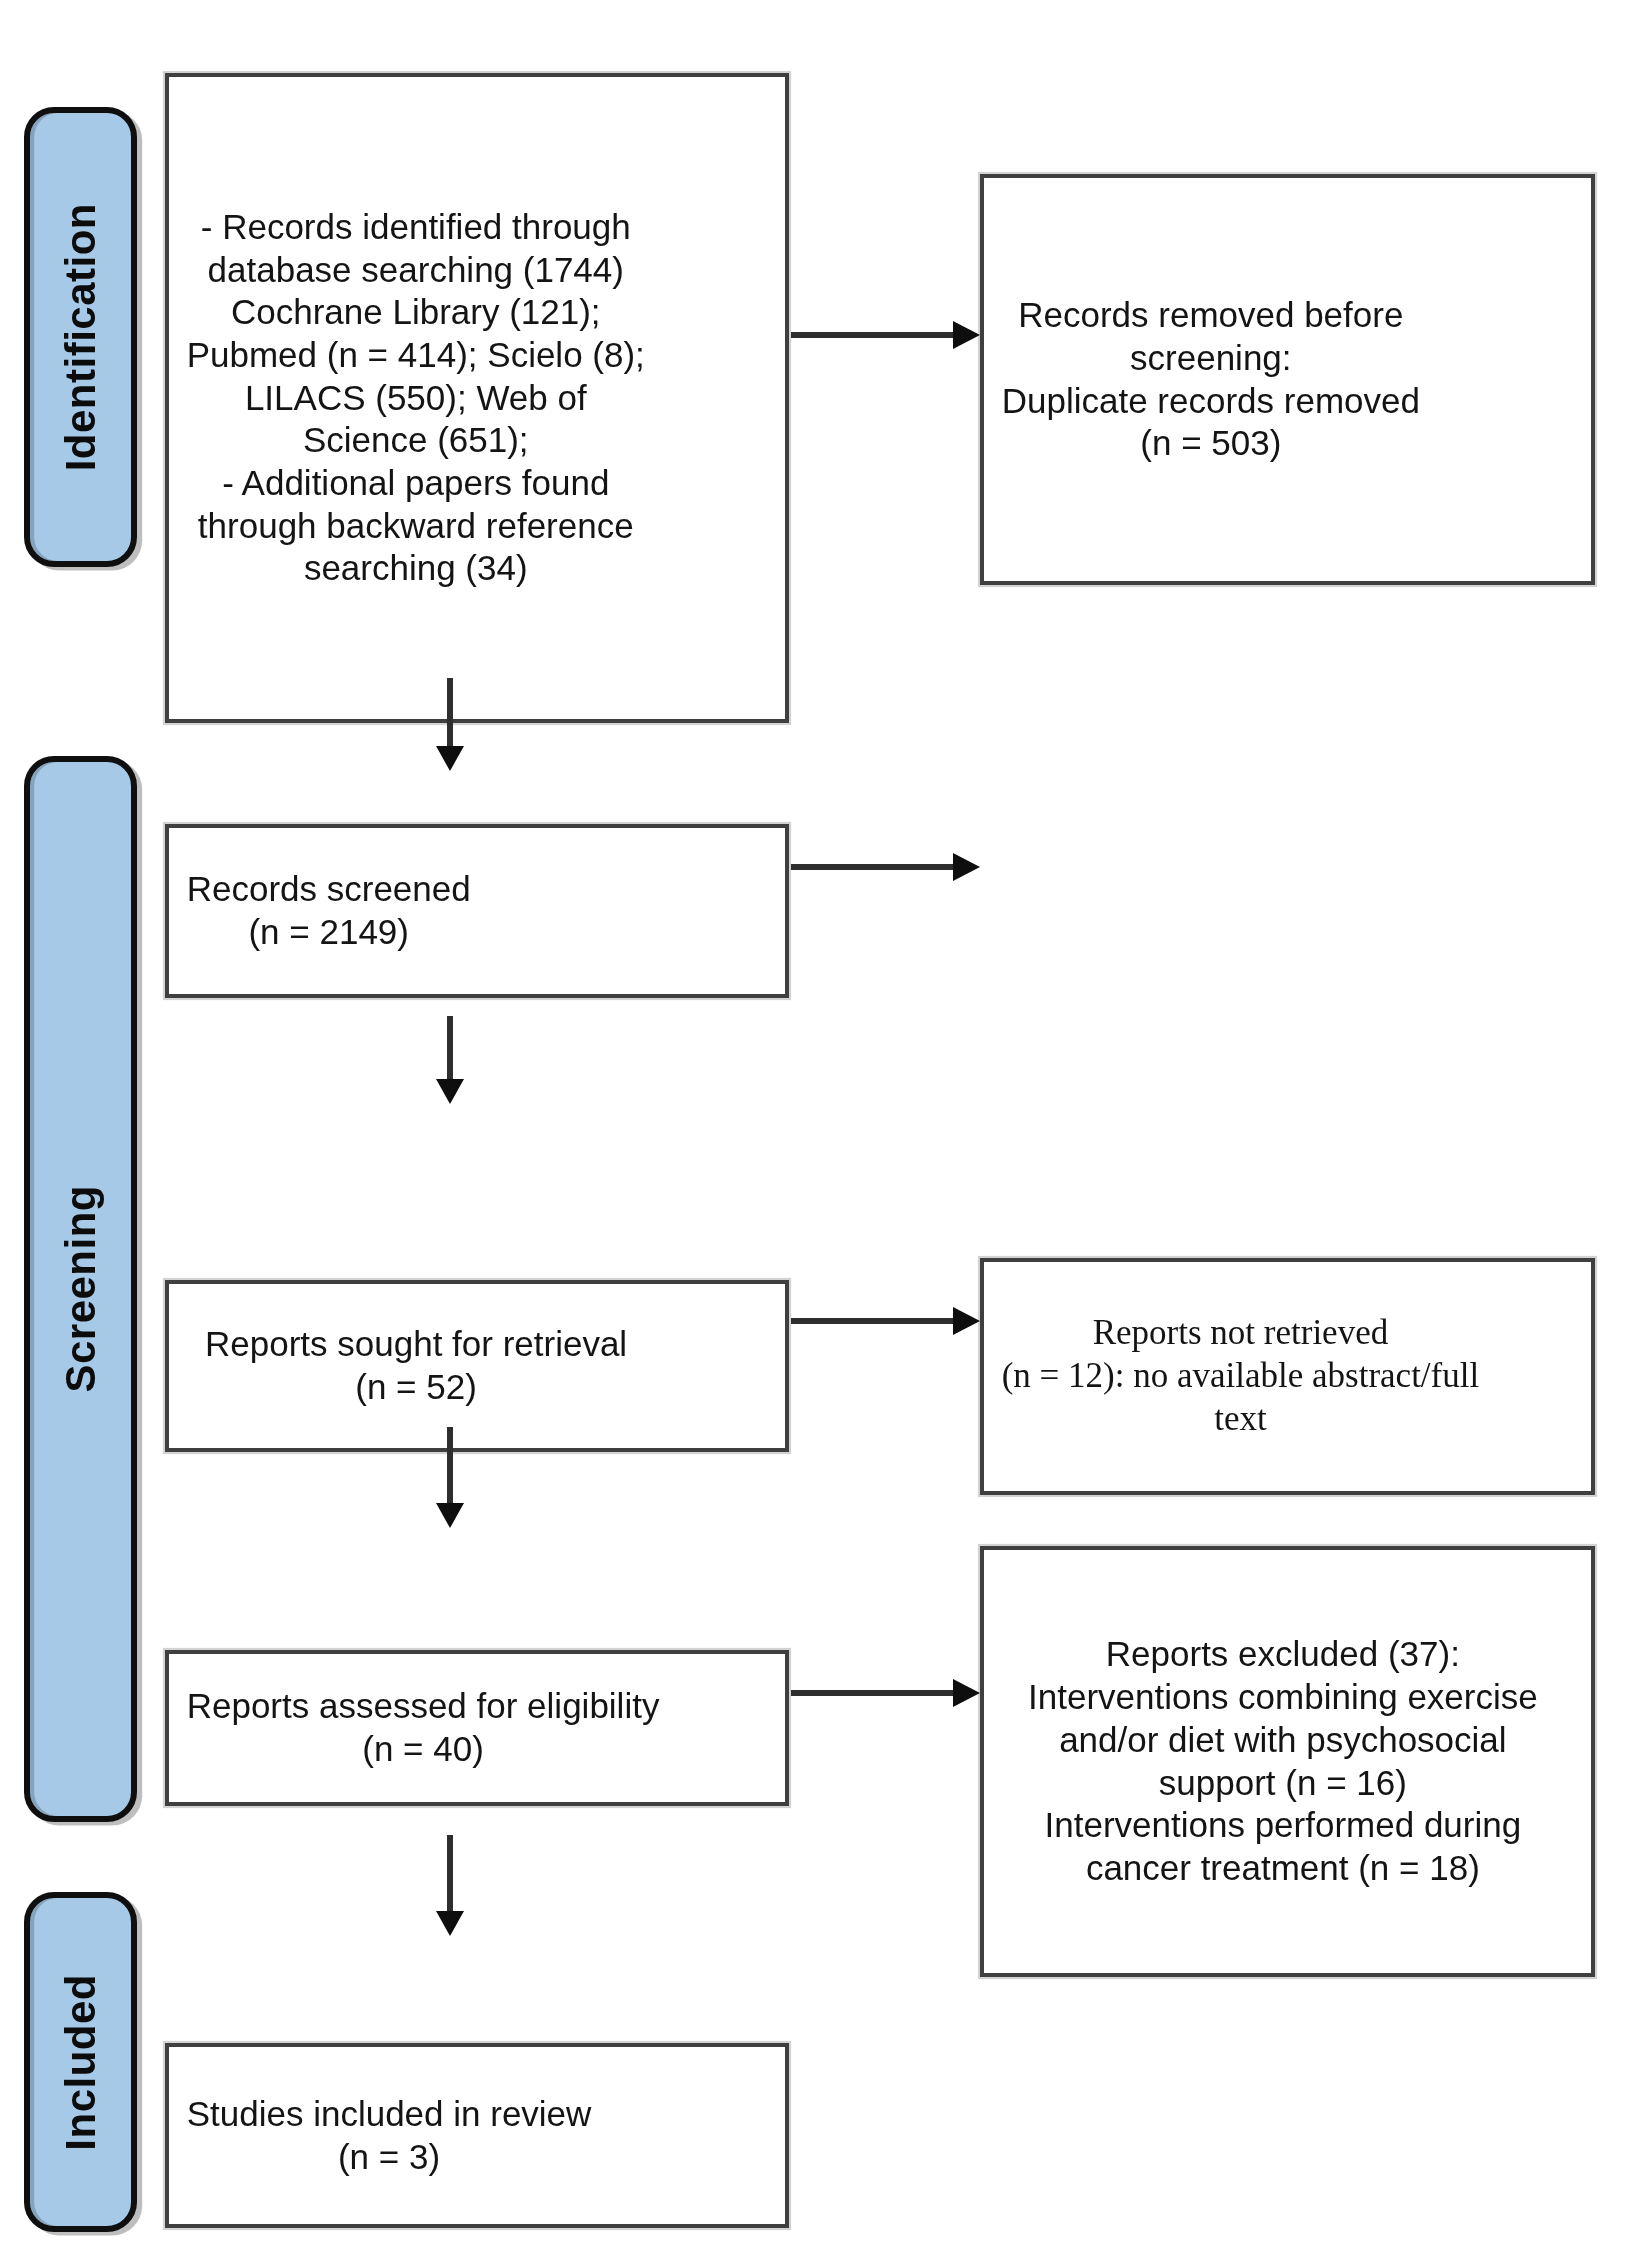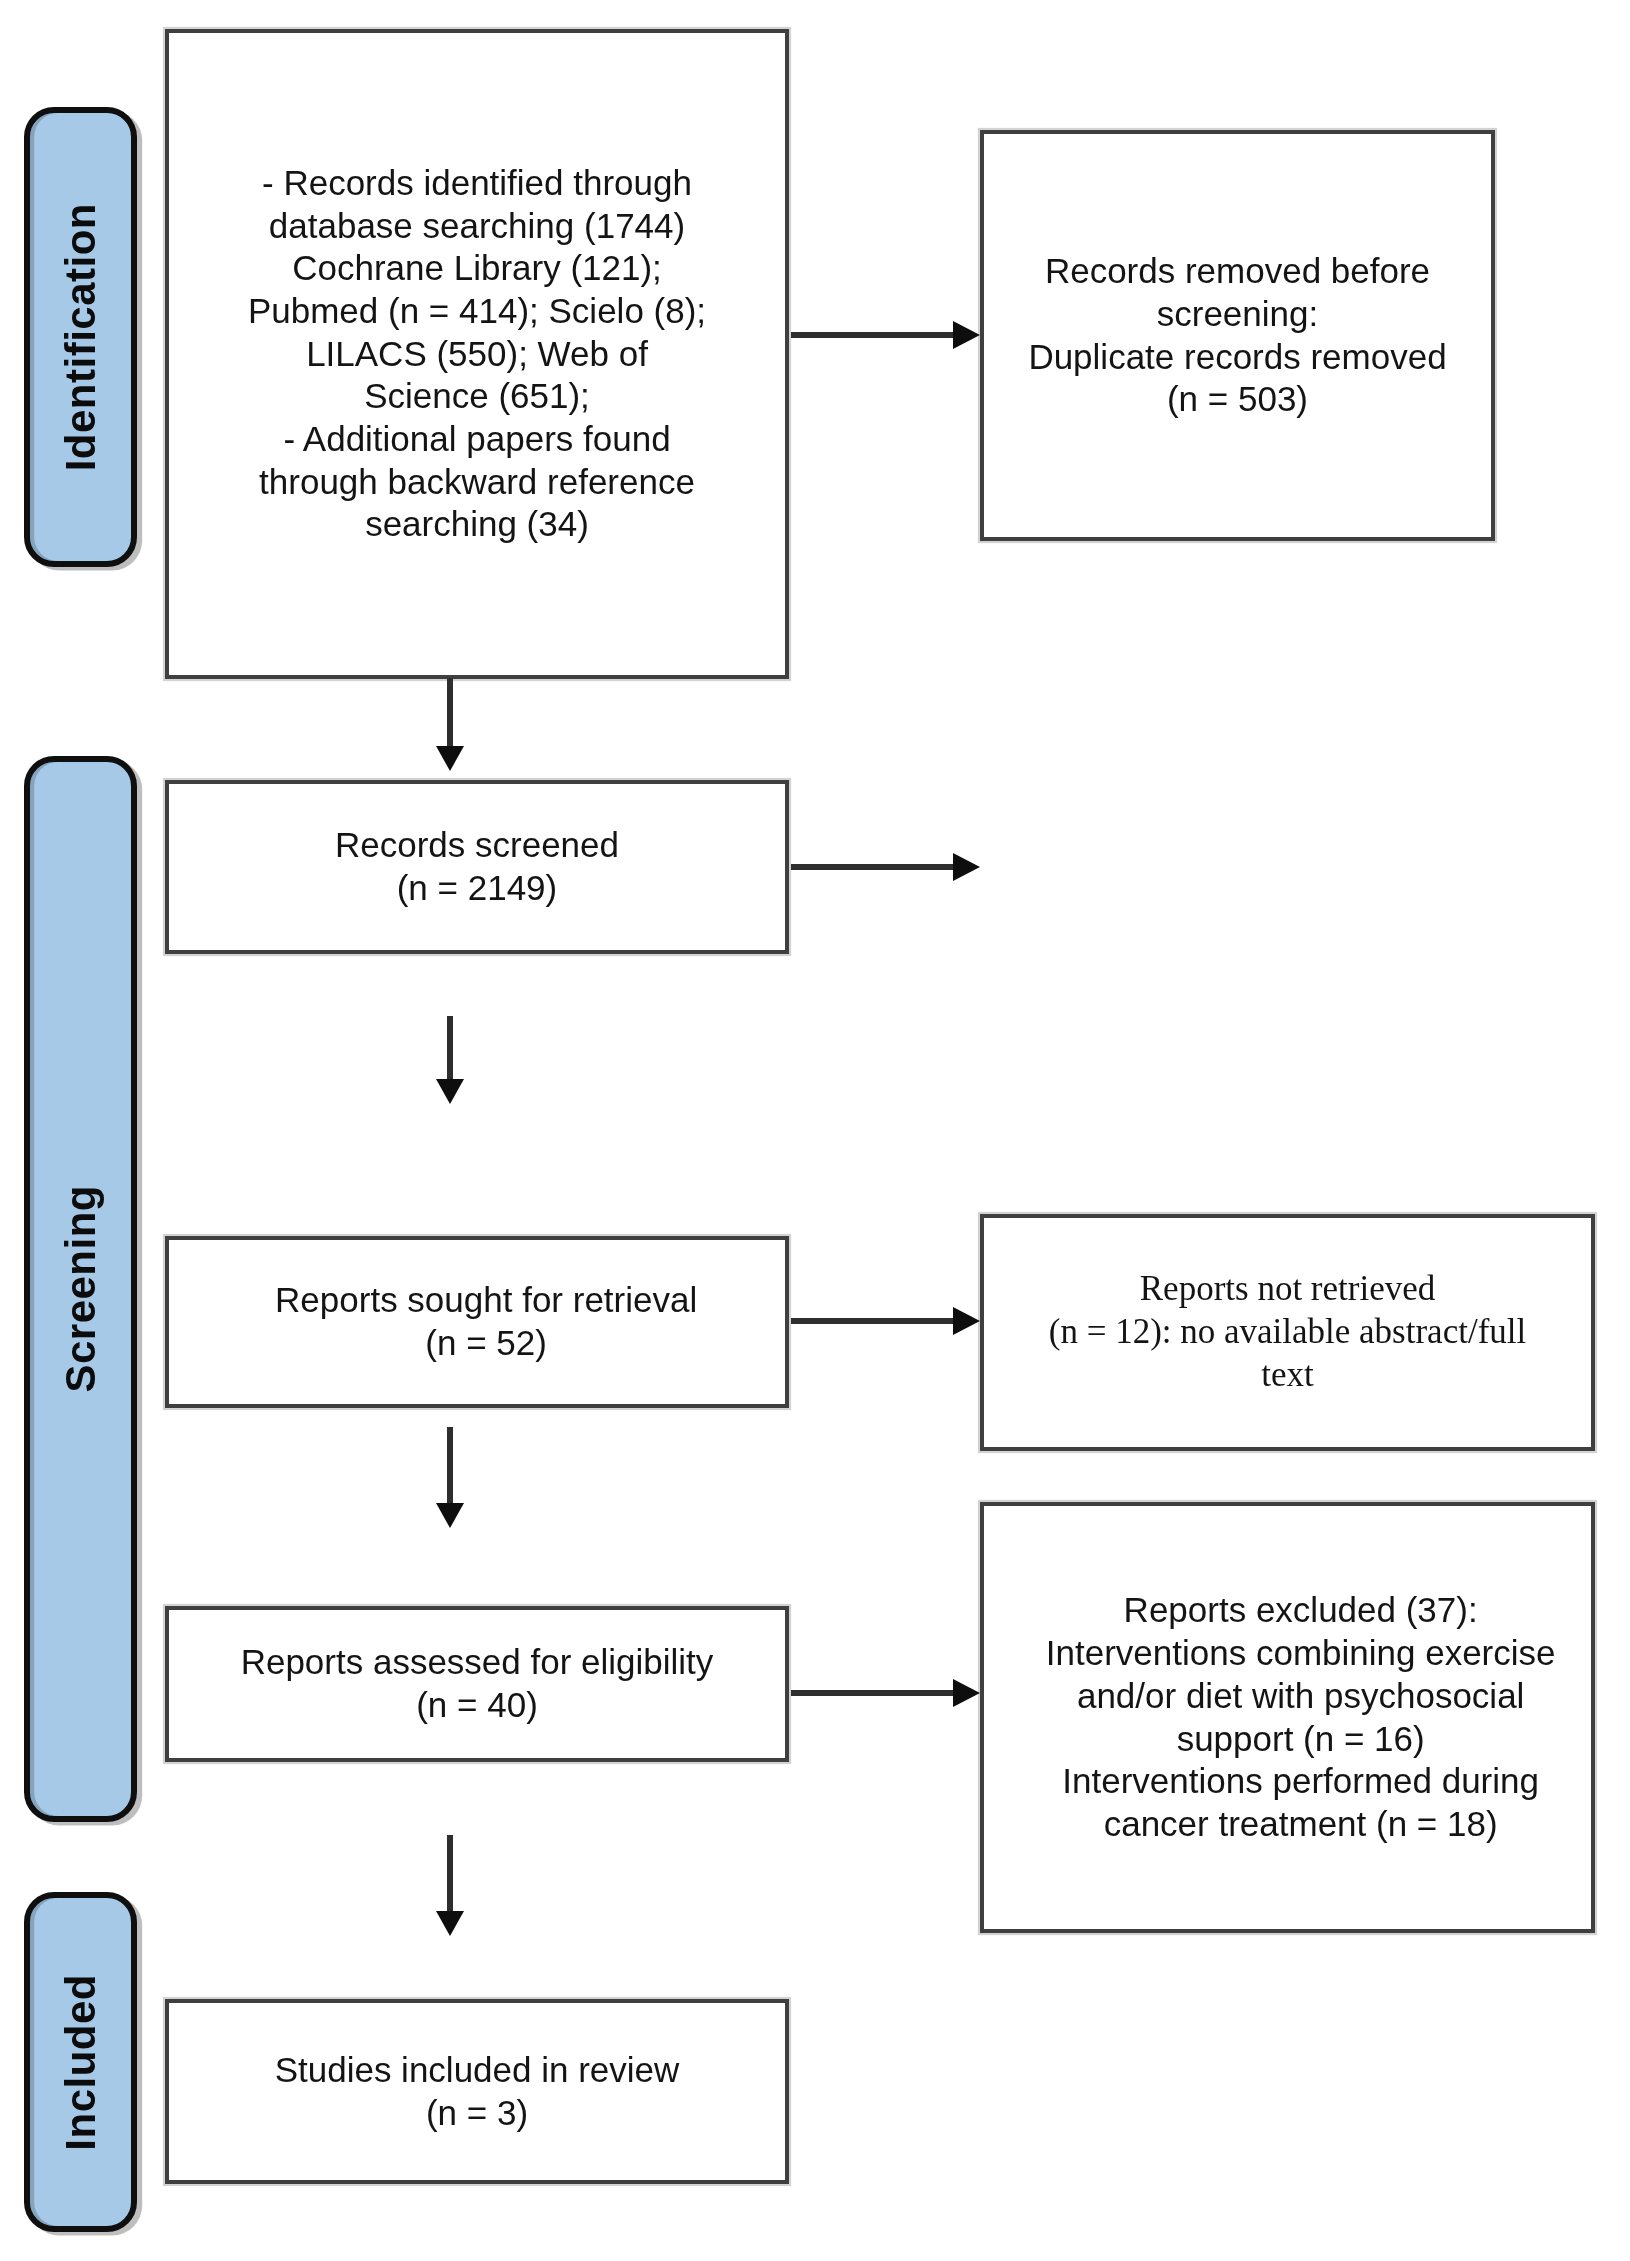--- a/index.html
+++ b/index.html
@@ -43,23 +43,23 @@
   }
   
   .fbox {
     position: absolute;
     background: #ffffff;
     border: 4.7px solid #3f3f3f;
     box-shadow: 0 0 0 2.1px rgba(140,140,140,0.38);
     box-sizing: border-box;
     display: flex;
     align-items: center;
-    justify-content: center;
     text-align: center;
     padding: 7.3px 17.7px;
+    margin-top: 44px;
   }
   .fbox .btext {
     white-space: pre-line;
     font-size: 35px;
     line-height: 1.22;
     color: #141414;
   }
   
   .arrow-v { position: absolute; width: 28px; }
   .arrow-v .shaft {
@@ -136,21 +136,21 @@
   </div>
   <div class="fbox" style="left:165px; top:1606px; width:624px; height:156px;">
     <span class="btext">Reports assessed for eligibility
 (n = 40)</span>
   </div>
   <div class="fbox" style="left:165px; top:1999px; width:624px; height:185px;">
     <span class="btext">Studies included in review
 (n = 3)</span>
   </div>
 
-  <div class="fbox" style="left:980px; top:130px; width:515px; height:411px;">
+  <div class="fbox" style="left:980px; top:130px; width:615px; height:411px;">
     <span class="btext">Records removed before
 screening:
 Duplicate records removed
 (n = 503)</span>
   </div>
   <div class="fbox" style="left:980px; top:1214px; width:615px; height:237px;font-family:Liberation Serif, serif;">
     <span class="btext">Reports not retrieved
 (n = 12): no available abstract/full
 text</span>
   </div>

